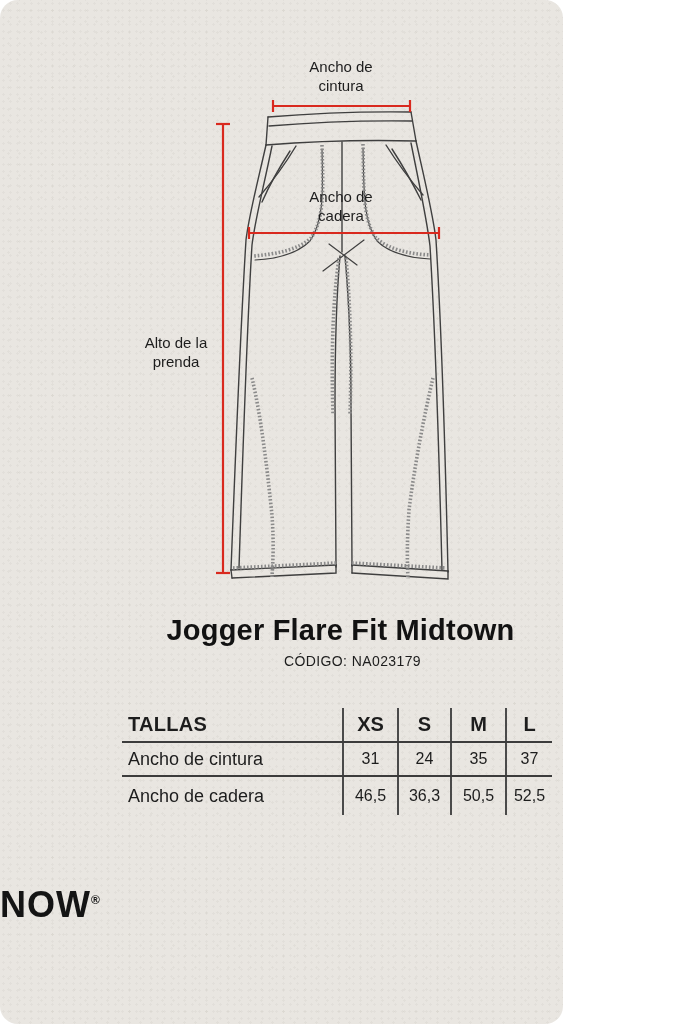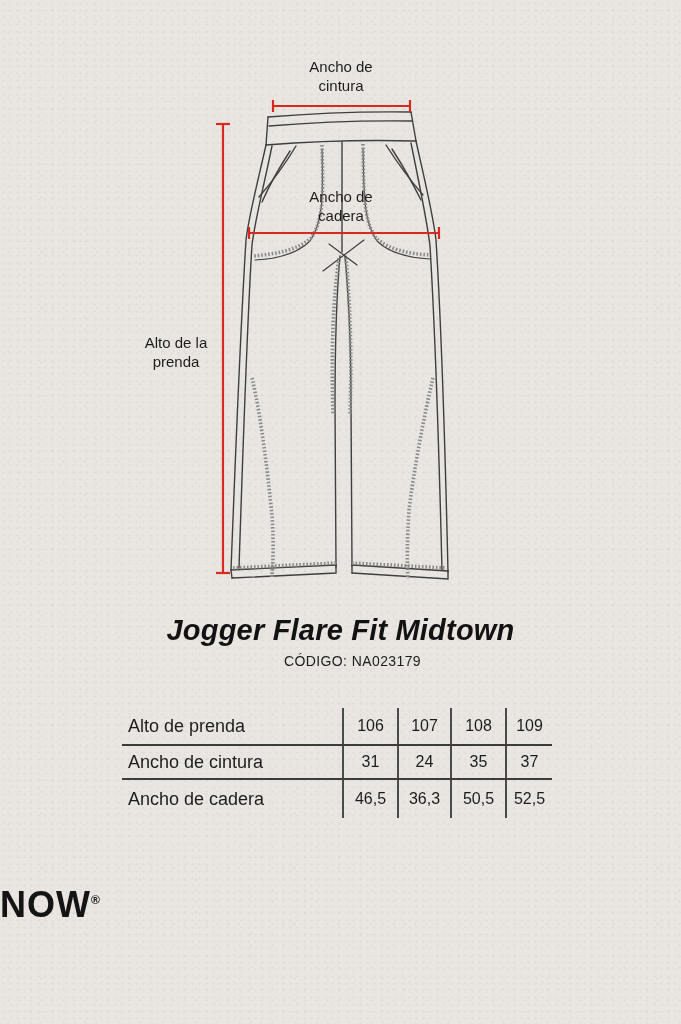--- a/index.html
+++ b/index.html
@@ -4,46 +4,47 @@
 <style>
   * { margin:0; padding:0; box-sizing:border-box; }
   html,body { width:681px; height:1024px; }
   body {
     font-family:"Liberation Sans", sans-serif;
     color:#1d1d1d;
     overflow:hidden;
   }
   .page {
     position:relative;
-    width:681px; height:1024px;
+    width:563px; height:1024px;
     background-color:#e9e6e1;
     background-image:
       radial-gradient(rgba(110,104,90,0.055) 1px, transparent 1.3px),
       radial-gradient(rgba(70,64,52,0.045) 1px, transparent 1.3px);
     background-size:7px 7px, 11px 11px;
     background-position:0 0, 3px 5px;
+    border-radius:18px;
   }
   .svg-layer { position:absolute; left:0; top:0; width:681px; height:1024px; }
 
   .measure-label {
     position:absolute;
     font-size:15px;
     line-height:19px;
     text-align:center;
     white-space:pre-line;
     color:#1d1d1d;
   }
   .label-waist  { left:241px; top:57px;  width:200px; }
   .label-hip    { left:241px; top:187px; width:200px; }
   .label-height { left:106px; top:333px; width:140px; }
 
   .product-title {
     position:absolute; left:0; top:614px; width:681px;
     text-align:center; font-size:29px; font-weight:bold;
-    letter-spacing:0.2px; color:#121212;font-style:italic;
+    letter-spacing:0.2px; color:#121212;
   }
   .product-code {
     position:absolute; left:0; top:653px; width:681px;
     text-align:center; font-size:14px; letter-spacing:0.4px; color:#1d1d1d;padding-left:24px;
   }
 
   .size-table {
     position:absolute; left:122px; top:708px; width:430px;
   }
   .tr {
@@ -152,26 +153,26 @@
 cintura</div>
   <div class="measure-label label-hip">Ancho de
 cadera</div>
   <div class="measure-label label-height">Alto de la
 prenda</div>
 
   <div class="product-title">Jogger Flare Fit Midtown</div>
   <div class="product-code">CÓDIGO: NA023179</div>
 
   <div class="size-table">
-    <div class="tr tr-1">
-      <div class="cell-label">Alto de prenda</div>
-      <div class="cell-val">106</div>
-      <div class="cell-val">107</div>
-      <div class="cell-val">108</div>
-      <div class="cell-val">109</div>
+    <div class="tr tr-head">
+      <div class="cell-label">TALLAS</div>
+      <div class="cell-val">XS</div>
+      <div class="cell-val">S</div>
+      <div class="cell-val">M</div>
+      <div class="cell-val">L</div>
     </div>
     <div class="tr tr-2">
       <div class="cell-label">Ancho de cintura</div>
       <div class="cell-val">31</div>
       <div class="cell-val">24</div>
       <div class="cell-val">35</div>
       <div class="cell-val">37</div>
     </div>
     <div class="tr tr-3">
       <div class="cell-label">Ancho de cadera</div>

